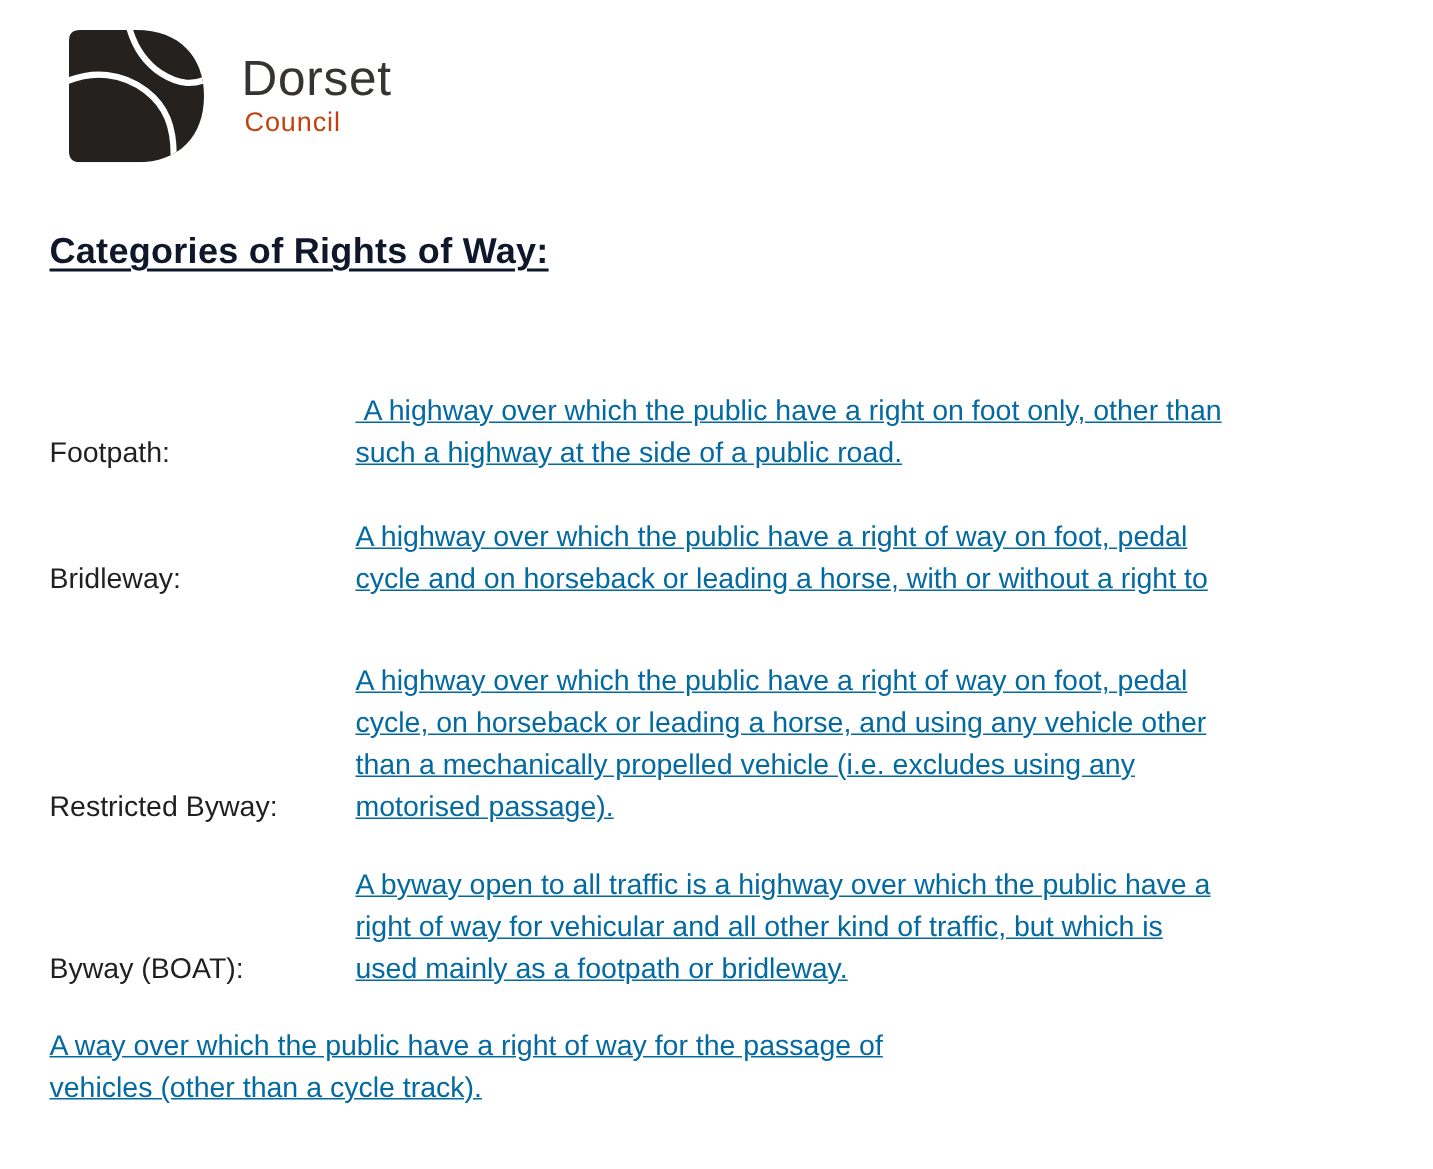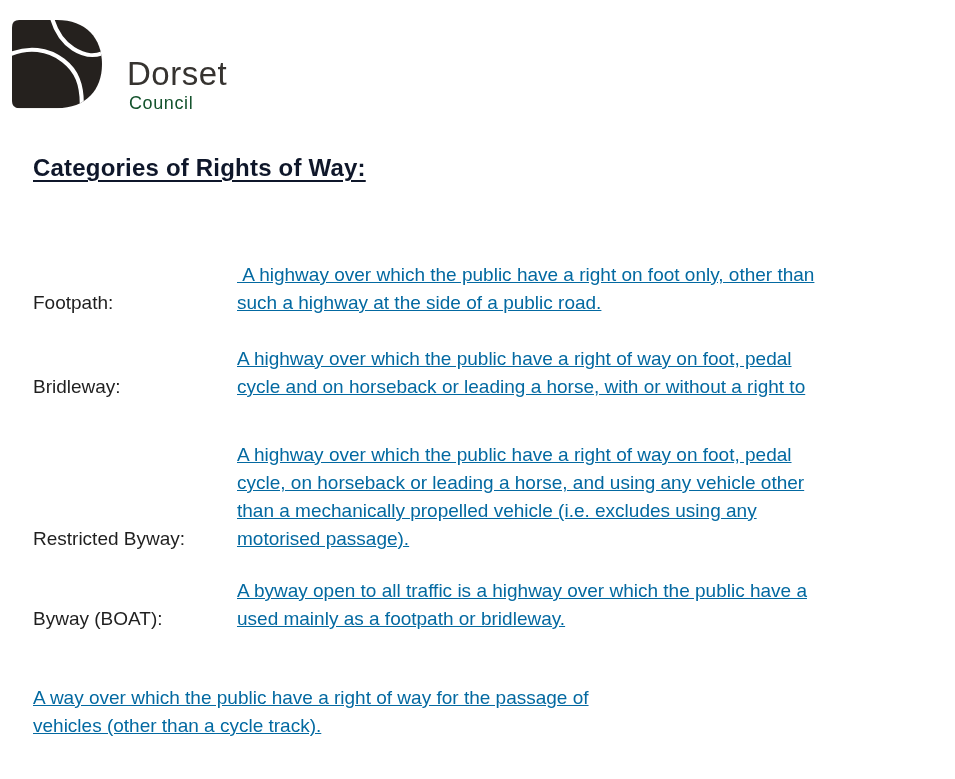--- a/index.html
+++ b/index.html
@@ -12,24 +12,24 @@
     width: 955px;
     height: 779px;
     background: #ffffff;
     font-family: "Liberation Sans", sans-serif;
     overflow: hidden;
   }
 
   
   .logo {
     position: absolute;
-    left: 12px;
+    left: 46px;
     top: 18px;
     display: flex;
-    align-items: flex-end;
+    align-items: flex-start;
   }
   .logo-mark {
     width: 90px;
     height: 94px;
     flex: 0 0 auto;
   }
   .logo-text {
     margin-left: 25px;
     padding-top: 17px;
     display: flex;
@@ -39,21 +39,21 @@
     font-size: 33px;
     line-height: 1;
     color: #363330;
     letter-spacing: 0.5px;
   }
   .logo-subtitle {
     font-size: 18px;
     line-height: 1;
     margin-top: 4px;
     margin-left: 2px;
-    color: #14532d;
+    color: #c2410c;
     letter-spacing: 0.6px;
   }
 
   
   .doc-heading {
     position: absolute;
     left: 33px;
     top: 154px;
     font-size: 24px;
     font-weight: bold;
@@ -147,20 +147,21 @@
       <div class="line">cycle, on horseback or leading a horse, and using any vehicle other</div>
       <div class="line">than a mechanically propelled vehicle (i.e. excludes using any</div>
       <div class="line">motorised passage).</div>
     </div>
   </div>
 
   <div class="entry entry-4">
     <div class="term">Byway (BOAT):</div>
     <div class="desc">
       <div class="line">A byway open to all traffic is a highway over which the public have a</div>
+      <div class="line">right of way for vehicular and all other kind of traffic, but which is</div>
       <div class="line">used mainly as a footpath or bridleway.</div>
     </div>
   </div>
 
   <div class="entry entry-5">
     <div class="desc">
       <div class="line">A way over which the public have a right of way for the passage of</div>
       <div class="line">vehicles (other than a cycle track).</div>
     </div>
   </div>

